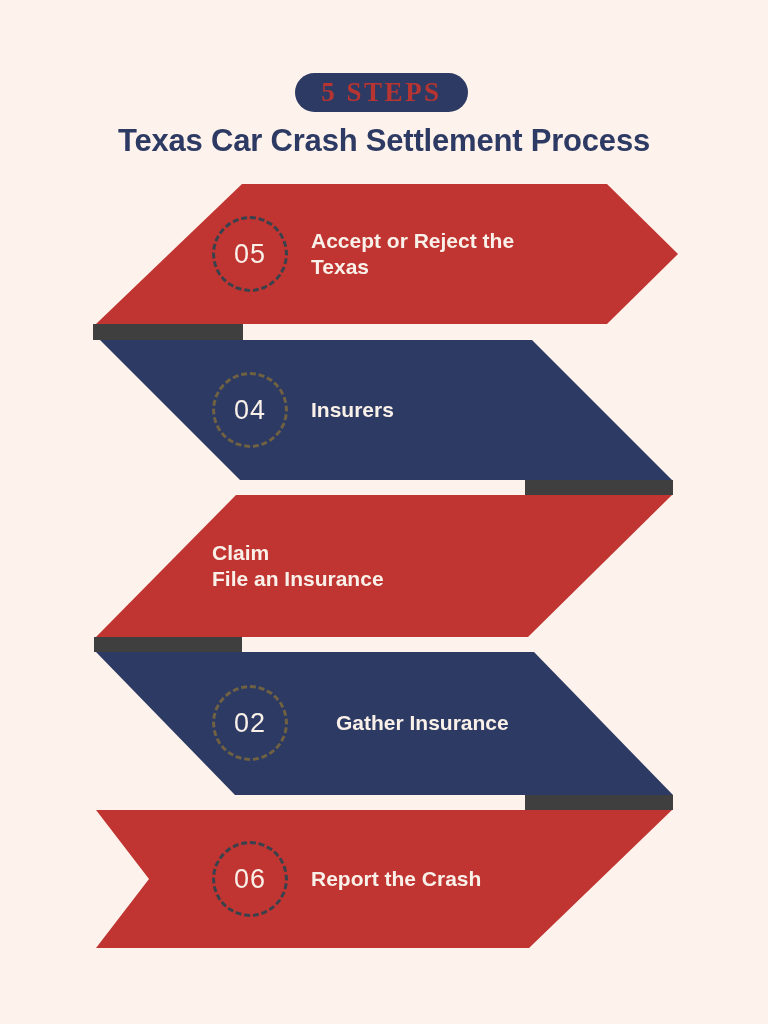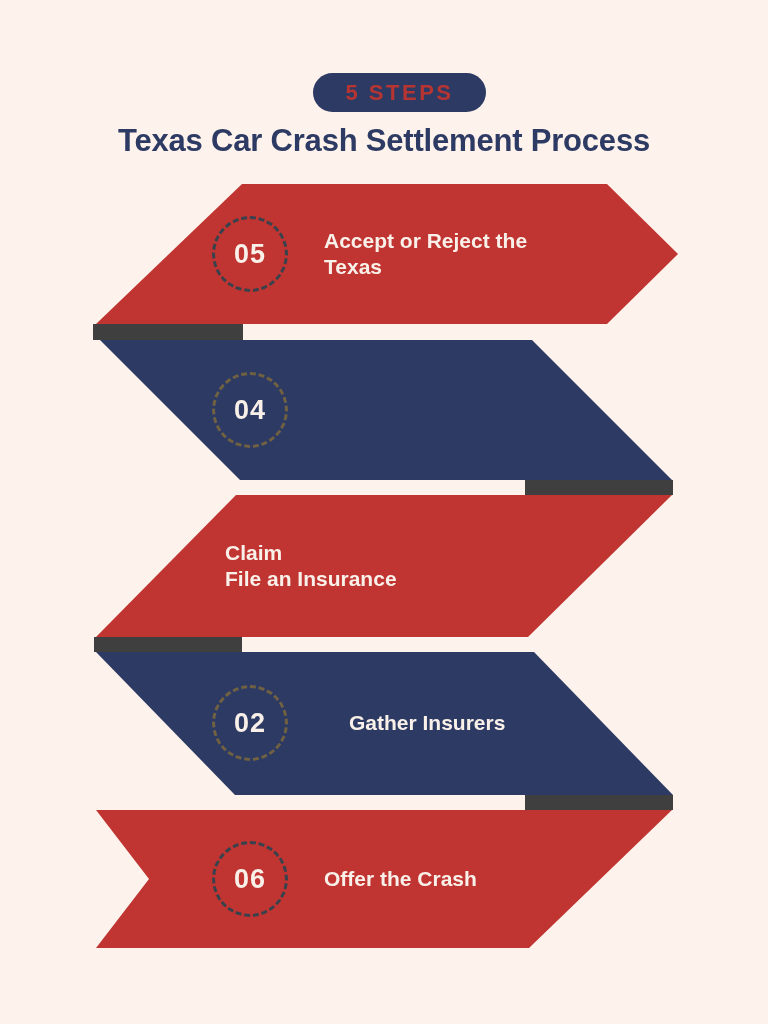--- a/index.html
+++ b/index.html
@@ -9,25 +9,25 @@
     background:var(--cream,#fdf3ec);
     overflow:hidden;
     font-family:"Liberation Sans",sans-serif;
   }
   .shapes{position:absolute;left:0;top:0;width:768px;height:1024px;}
   .shape-red{fill:var(--red,#c03431);}
   .shape-navy{fill:var(--navy,#2d3a63);}
   .shape-bar{fill:var(--bar_dark,#3f3f3f);}
 
   .badge{
-    position:absolute;left:313px;top:73px;width:173px;height:39px;
+    position:absolute;left:295px;top:73px;width:173px;height:39px;
     background:var(--navy,#2d3a63);border-radius:20px;
     display:flex;align-items:center;justify-content:center;
     color:var(--badge_text_red,#b63532);
-    font-size:22px;font-weight:bold;letter-spacing:2.5px;
+    font-size:27px;font-weight:bold;letter-spacing:2.5px;font-family:Liberation Serif, serif;
   }
   .title{
     position:absolute;left:0;top:123px;width:768px;
     text-align:center;
     color:var(--navy,#2d3a63);
     font-size:31px;font-weight:bold;letter-spacing:-0.2px;
   }
 
   .step{
     position:absolute;left:212px;width:420px;height:76px;
@@ -38,30 +38,30 @@
   .step-03{top:528px;}
   .step-02{top:685px;gap:48px;}
   .step-01{top:841px;}
 
   .num-circle{
     width:70px;height:70px;flex:0 0 70px;
     border:3px dashed var(--dash_on_red,#37424c);
     border-radius:50%;
     display:flex;align-items:center;justify-content:center;
     color:var(--text_light,#f9f1e9);
-    font-size:27px;font-weight:bold;letter-spacing:1px;
+    font-size:27px;font-weight:normal;letter-spacing:1px;
   }
   .on-navy .num-circle{border-color:var(--dash_on_navy,#6f6141);}
 
   .step-label{
     color:var(--text_light,#f9f1e9);
     font-size:21px;font-weight:bold;line-height:26px;
     width:250px;
   }
-  .step-label span{display:block;margin-left:13px;}
+  .step-label span{display:block;}
 </style>
 </head>
 <body>
 
 <div class="canvas">
 
   <svg class="shapes" viewBox="0 0 768 1024" aria-hidden="true">
 
     <rect class="shape-bar" x="93" y="324" width="150" height="16"></rect>
     <rect class="shape-bar" x="525" y="480" width="148" height="15"></rect>
@@ -89,43 +89,44 @@
       <span>Accept or Reject the</span>
       <span>Texas</span>
     </div>
   </div>
 
   <div class="step step-04 on-navy">
     <div class="num-circle">
       <span>04</span>
     </div>
     <div class="step-label">
+      <span>Insurers</span>
     </div>
   </div>
 
   <div class="step step-03 on-red">
     <div class="step-label">
       <span>Claim</span>
       <span>File an Insurance</span>
     </div>
   </div>
 
   <div class="step step-02 on-navy">
     <div class="num-circle">
       <span>02</span>
     </div>
     <div class="step-label">
-      <span>Gather Insurers</span>
+      <span>Gather Insurance</span>
       <span></span>
     </div>
   </div>
 
   <div class="step step-01 on-red">
     <div class="num-circle">
       <span>06</span>
     </div>
     <div class="step-label">
-      <span>Offer the Crash</span>
+      <span>Report the Crash</span>
       <span></span>
     </div>
   </div>
 
 </div>
 
 </body></html>

